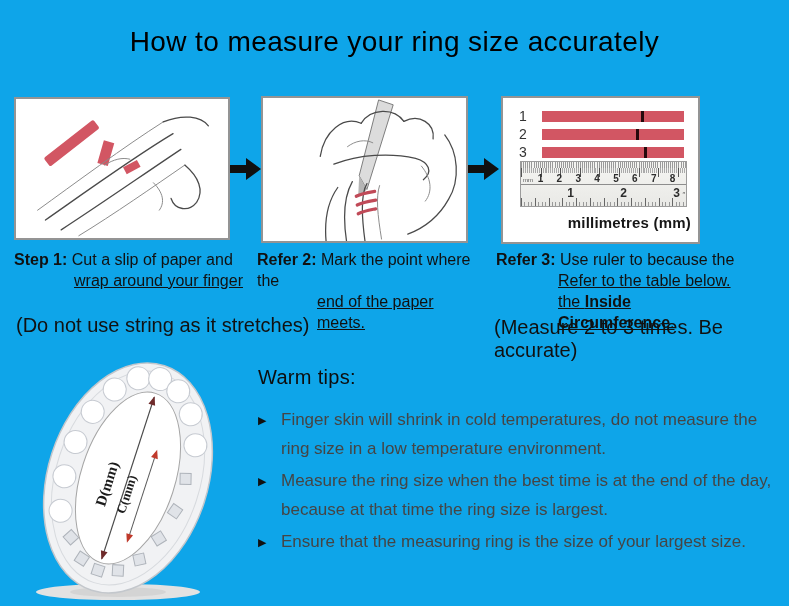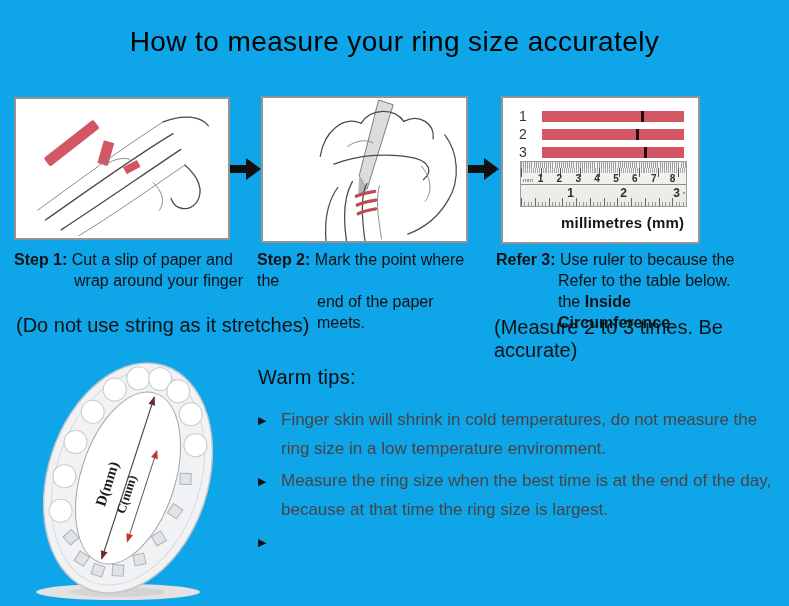--- a/index.html
+++ b/index.html
@@ -53,30 +53,30 @@
   .cm-numbers span{width:19.6px;text-align:center;font-size:10px;font-weight:bold;color:#2c2c2c;}
   .inch-band{position:absolute;left:0;right:0;top:24px;bottom:0;}
   .inch-numbers{position:absolute;left:0;top:0;right:6px;display:flex;justify-content:flex-start;}
   .inch-numbers span{width:53px;text-align:right;font-size:12px;font-weight:bold;color:#2c2c2c;}
   .inch-sym{position:absolute;right:1px;top:5px;font-size:7px;color:#555;}
   .inch-ticks{position:absolute;left:0;right:0;bottom:0;height:8px;
     background-image:
       repeating-linear-gradient(90deg,#666 0 1px,transparent 1px 13.75px),
       repeating-linear-gradient(90deg,#9a9a9a 0 1px,transparent 1px 3.44px);
     background-size:100% 8px,100% 4px;background-repeat:no-repeat;background-position:0 100%,0 100%;}
-  .mm-caption{position:absolute;left:58px;top:116px;width:130px;text-align:left;
+  .mm-caption{position:absolute;left:58px;top:116px;width:130px;text-align:right;
     font-size:15px;font-weight:bold;letter-spacing:.2px;color:#161616;}
 
   
   .caption{position:absolute;font-size:16px;line-height:21px;color:#111;}
   .cap1{left:14px;top:249px;width:235px;}
   .cap2{left:257px;top:249px;width:225px;}
   .cap3{left:496px;top:249px;width:240px;}
   .caption .lbl{font-weight:bold;}
-  .cap-ind{padding-left:60px;}
+  .cap-ind{padding-left:60px;text-decoration:underline;}
   .cap3 .cap-ind{padding-left:62px;}
   .note{position:absolute;font-size:20px;color:#111;}
   .n1{left:16px;top:314px;}
   .n3{left:494px;top:316px;}
   .bold-inline{font-weight:bold;}
 
   
   .ring-figure{position:absolute;left:6px;top:358px;width:245px;height:248px;}
   .ring-label{font-family:"Liberation Serif",serif;font-weight:bold;fill:#1c1c1c;}
 
@@ -191,21 +191,21 @@
       </div>
     </div>
     <div class="mm-caption">millimetres (mm)</div>
   </div>
 
   <div class="caption cap1">
     <div><span class="lbl">Step 1:</span> <span>Cut a slip of paper and</span></div>
     <div class="cap-ind">wrap around your finger</div>
   </div>
   <div class="caption cap2">
-    <div><span class="lbl">Step 2:</span> <span>Mark the point where the</span></div>
+    <div><span class="lbl">Refer 2:</span> <span>Mark the point where the</span></div>
     <div class="cap-ind">end of the paper meets.</div>
   </div>
   <div class="caption cap3">
     <div><span class="lbl">Refer 3:</span> <span>Use ruler to because the</span></div>
     <div class="cap-ind">Refer to the table below.</div>
     <div class="cap-ind"><span>the </span><span class="bold-inline">Inside Circumference</span><span>.</span></div>
   </div>
 
   <div class="note n1">(Do not use string as it stretches)</div>
   <div class="note n3">(Measure 2 to 3 times. Be accurate)</div>
@@ -260,17 +260,18 @@
         <li class="tip">
         <span class="bullet">▶</span>
         <span class="tip-text">Finger skin will shrink in cold temperatures, do not measure the ring size in a low temperature environment.</span>
       </li>
         <li class="tip">
         <span class="bullet">▶</span>
         <span class="tip-text">Measure the ring size when the best time is at the end of the day, because at that time the ring size is largest.</span>
       </li>
         <li class="tip">
         <span class="bullet">▶</span>
+        <span class="tip-text">Ensure that the measuring ring is the size of your largest size.</span>
       </li>
       </ul>
   </div>
 
 </div>
 
 </body></html>

